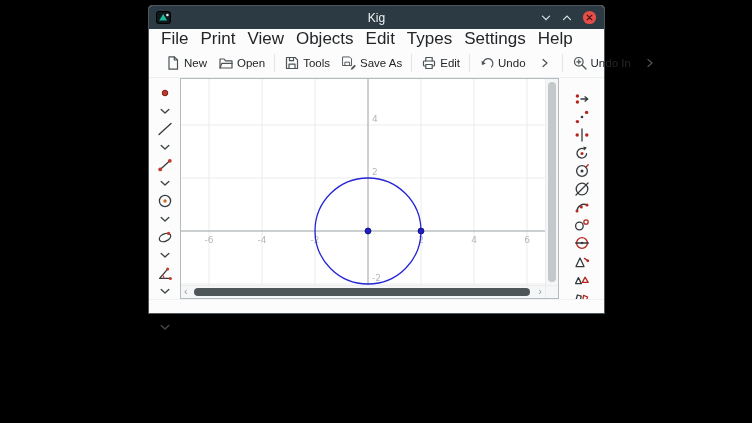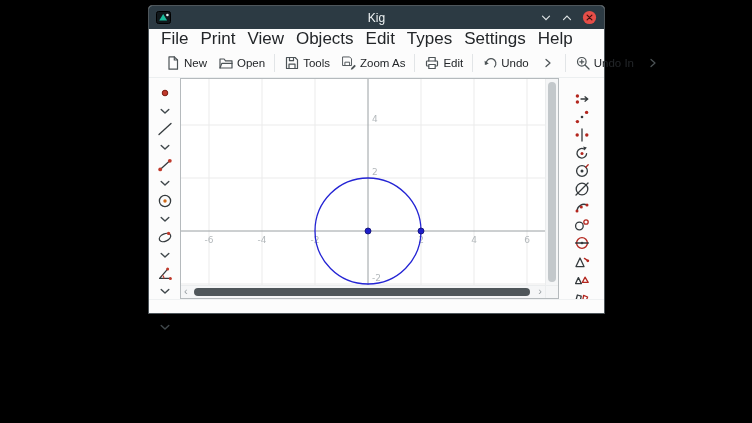--- a/index.html
+++ b/index.html
@@ -122,21 +122,21 @@
         <div class="tb-btn">
           <span class="tb-icon">
             <svg width="16" height="16" viewBox="0 0 16 16">
               <g transform="scale(.78)">
                 <path stroke="#4c5356" fill="none" stroke-width="1.2" stroke-linecap="round" stroke-linejoin="round" d="M2.5 2.5h8.6l2.4 2.4v8.6H2.5z"></path>
                 <path stroke="#4c5356" fill="none" stroke-width="1.2" stroke-linecap="round" stroke-linejoin="round" d="M5 13.5V9.2h6v4.3"></path>
               </g>
               <path d="M9.8 14.8l1.9-.5 3.2-3.2-1.4-1.4-3.2 3.2z" fill="#4c5356"></path>
             </svg>
           </span>
-          <span>Zoom As</span>
+          <span>Save As</span>
         </div>
         <div class="tb-sep"></div>
         <div class="tb-btn">
           <span class="tb-icon">
             <svg width="16" height="16" viewBox="0 0 16 16">
               <rect x="2.5" y="6" width="11" height="5" rx="0.8" stroke="#4c5356" fill="none" stroke-width="1.2" stroke-linecap="round" stroke-linejoin="round"></rect>
               <path stroke="#4c5356" fill="none" stroke-width="1.2" stroke-linecap="round" stroke-linejoin="round" d="M4.8 6V2.5h6.4V6"></path>
               <path d="M4.8 9.5h6.4v4H4.8z" fill="#fff" stroke="#4c5356" stroke-width="1.2" stroke-linecap="round" stroke-linejoin="round"></path>
             </svg>
           </span>

